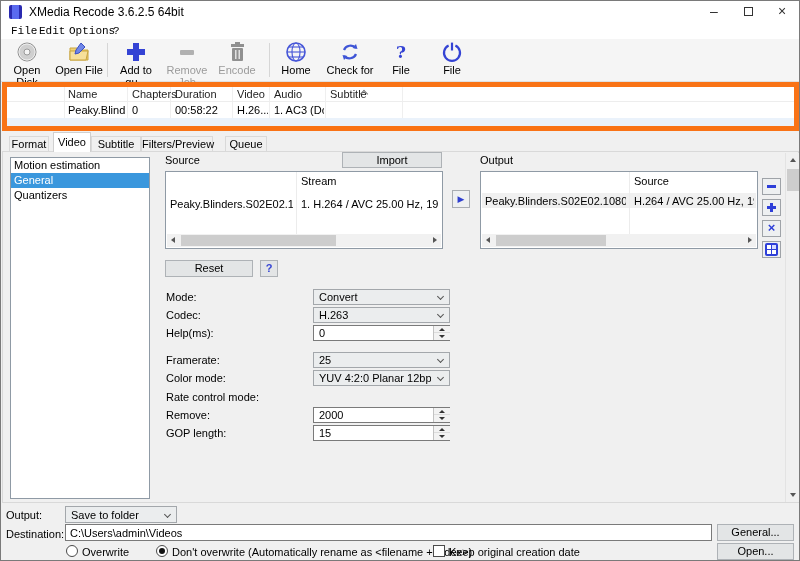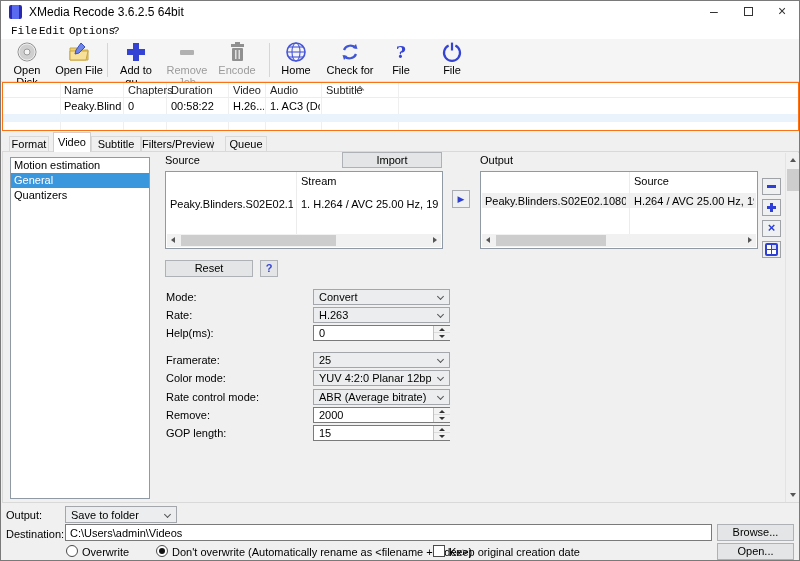--- a/index.html
+++ b/index.html
@@ -23,21 +23,21 @@
   
   .toolbar { position:absolute; left:0; top:38px; width:100%; height:43px; background:#f5f5f5; border-bottom:1px solid #e0e0e0; }
   .tbtn { position:absolute; top:1px; height:40px; text-align:center; }
   .tbtn .ticon { display:block; height:24px; margin:0 auto; }
   .tbtn .tlabel { display:block; margin-top:0; line-height:12px; }
   .tbtn.disabled .tlabel { color:#9b9b9b; }
   .tbtn.disabled svg { opacity:.5; }
   .tsep { position:absolute; top:4px; width:1px; height:34px; background:#d6d6d6; }
 
   
-  .filelist { position:absolute; left:1px; top:81px; width:797px; height:49px; background:#fff; border:1px solid #f97316; }
+  .filelist { position:absolute; left:1px; top:81px; width:797px; height:49px; background:#fff; border:5px solid #f97316; }
   .fl-col-line { position:absolute; top:0; bottom:0; width:1px; background:#efefef; }
   .fl-head { position:absolute; top:1px; height:13px; line-height:13px; color:#1e1e1e; white-space:nowrap; }
   .fl-head-line { position:absolute; left:0; right:0; top:14px; height:1px; background:#ededed; }
   .fl-cell { position:absolute; top:17px; height:13px; line-height:13px; white-space:nowrap; overflow:hidden; }
   .fl-stripe { position:absolute; left:0; right:0; height:8px; background:#eaf2fb; }
   .sort-chev { position:absolute; left:354px; top:4px; width:6px; height:6px; border-left:1px solid #777; border-top:1px solid #777; transform:rotate(45deg); }
 
   
   .tab { position:absolute; top:135px; height:16px; line-height:15px; text-align:center; background:#f0f0f0; border:1px solid #d9d9d9; border-bottom:none; }
   .tab.active { top:131px; height:20px; line-height:19px; background:#fff; border:1px solid #d0d0d0; border-bottom:none; z-index:3; }
@@ -309,21 +309,21 @@
     <div class="btn" style="position:absolute;left:257px;top:108px;width:18px;height:17px;line-height:15px;color:#3443d4;font-weight:bold">?</div>
 
     <div class="frow" style="top:137px">
       <span class="flabel">Mode:</span>
       <div class="combo">
           <span class="val">Convert</span>
           <span class="chev"></span>
         </div>
     </div>
     <div class="frow" style="top:155px">
-      <span class="flabel">Rate:</span>
+      <span class="flabel">Codec:</span>
       <div class="combo">
           <span class="val">H.263</span>
           <span class="chev"></span>
         </div>
     </div>
     <div class="frow" style="top:173px">
       <span class="flabel">Help(ms):</span>
       <div class="spin">
         <span class="val">0</span>
         <span class="spin-btns">
@@ -345,24 +345,20 @@
     </div>
     <div class="frow" style="top:218px">
       <span class="flabel">Color mode:</span>
       <div class="combo">
           <span class="val">YUV 4:2:0 Planar 12bpp</span>
           <span class="chev"></span>
         </div>
     </div>
     <div class="frow" style="top:237px">
       <span class="flabel">Rate control mode:</span>
-      <div class="combo">
-          <span class="val">ABR (Average bitrate)</span>
-          <span class="chev"></span>
-        </div>
     </div>
     <div class="frow" style="top:255px">
       <span class="flabel">Remove:</span>
       <div class="spin">
         <span class="val">2000</span>
         <span class="spin-btns">
             <span class="spin-up">
               <span class="tri" style="left:5px;top:2px;border-left:3px solid transparent;border-right:3px solid transparent;border-bottom:3.5px solid #333"></span>
             </span>
             <span class="spin-dn">
@@ -389,21 +385,21 @@
 
   <div class="bottombar">
     <span class="blabel" style="left:5px;top:6px">Output:</span>
     <div class="combo" style="left:64px;top:3px;width:112px;height:17px">
       <span class="val" style="top:2px">Save to folder</span>
         <span class="chev" style="top:5px"></span>
     </div>
 
     <span class="blabel" style="left:5px;top:25px">Destination:</span>
     <input class="textinput" style="left: 64px; top: 21px; width: 647px;" value="C:\Users\admin\Videos">
-    <div class="btn" style="position:absolute;left:716px;top:21px;width:77px;height:17px;line-height:15px">Browse...</div>
+    <div class="btn" style="position:absolute;left:716px;top:21px;width:77px;height:17px;line-height:15px">General...</div>
 
     <span class="radio" style="left:65px;top:42px"></span>
     <span class="blabel" style="left:81px;top:43px">Overwrite</span>
 
     <span class="radio" style="left:155px;top:42px">
         <span class="dot"></span>
       </span>
     <span class="blabel" style="left:171px;top:43px">Don't overwrite (Automatically rename as &lt;filename + index&gt;)</span>
 
     <span class="checkbox" style="left:432px;top:42px"></span>

